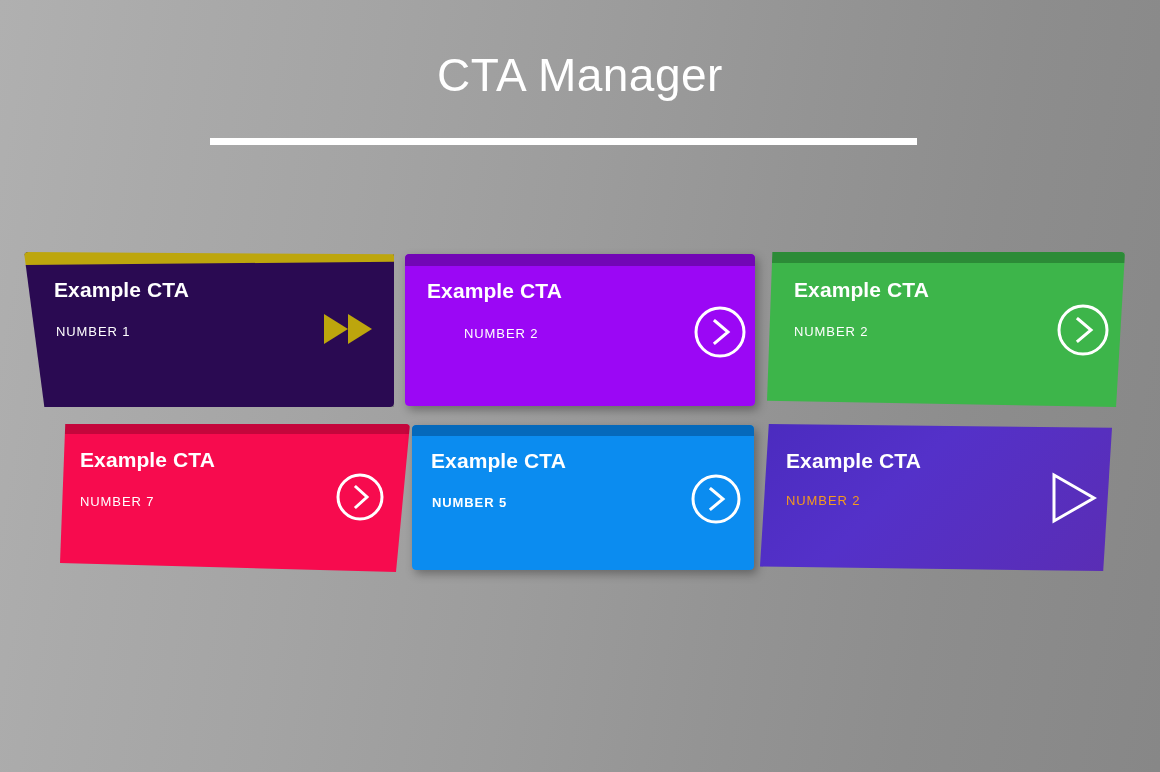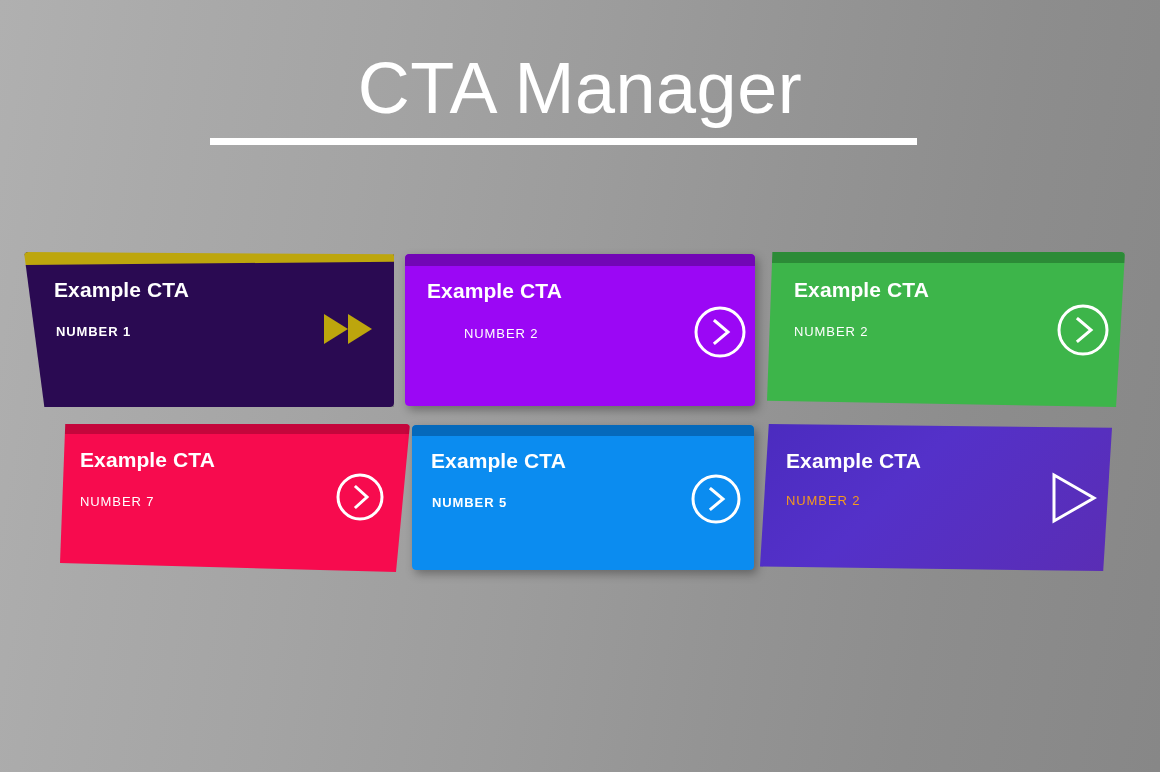--- a/index.html
+++ b/index.html
@@ -29,21 +29,21 @@
     position:absolute;
     left:0; top:0;
     width:1160px;
     height:170px;
   }
   #page-title {
     position:absolute;
     left:0; top:52px;
     width:1160px;
     text-align:center;
-    font-size:72px;
+    font-size:46px;
     font-weight:400;
     color:#ffffff;
     letter-spacing:0.5px;
     line-height:1;
   }
   #title-rule {
     position:absolute;
     left:210px;
     top:138px;
     width:707px;
@@ -95,21 +95,21 @@
   
   
   #card-1 {
     left:24px; top:252px; width:370px; height:155px;
     clip-path: polygon(0% 0%, 100% 1.5%, 100% 100%, 5.5% 100%);
   }
   #card-1 .card-inner { background:#2a0a52; }
   #card-1 .top-bar    { background:#bda60d; height:13px;
                         clip-path: polygon(0% 0%, 100% 0%, 100% 75%, 0% 100%); }
   #card-1 .card-title { left:30px; top:26px; }
-  #card-1 .card-sub   { left:32px; top:72px;font-weight:bold; }
+  #card-1 .card-sub   { left:32px; top:72px; }
   #card-1 .card-icon  { right:20px; top:60px; }
 
   #card-2 {
     left:405px; top:254px; width:350px; height:152px;
   }
   #card-2 .card-inner { background:#9b07f5; }
   #card-2 .top-bar    { background:#7206b5; height:12px; }
   #card-2 .card-title { left:22px; top:25px; }
   #card-2 .card-sub   { left:23px; top:72px;margin-left:36px; }
   #card-2 .card-icon  { right:7px; top:50px; }

